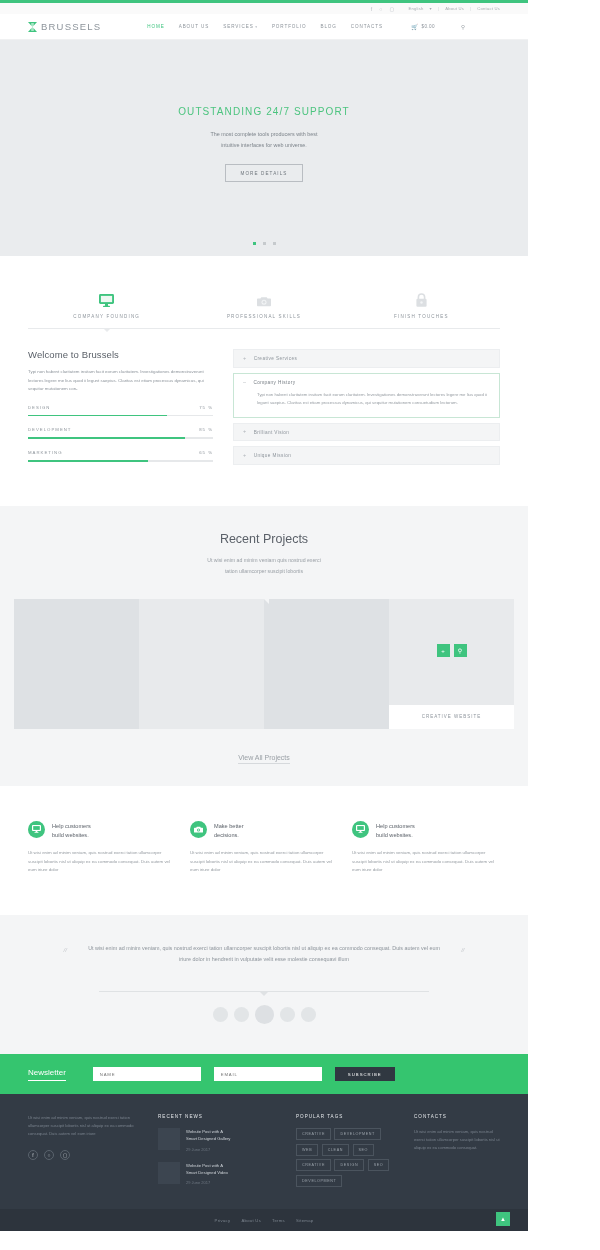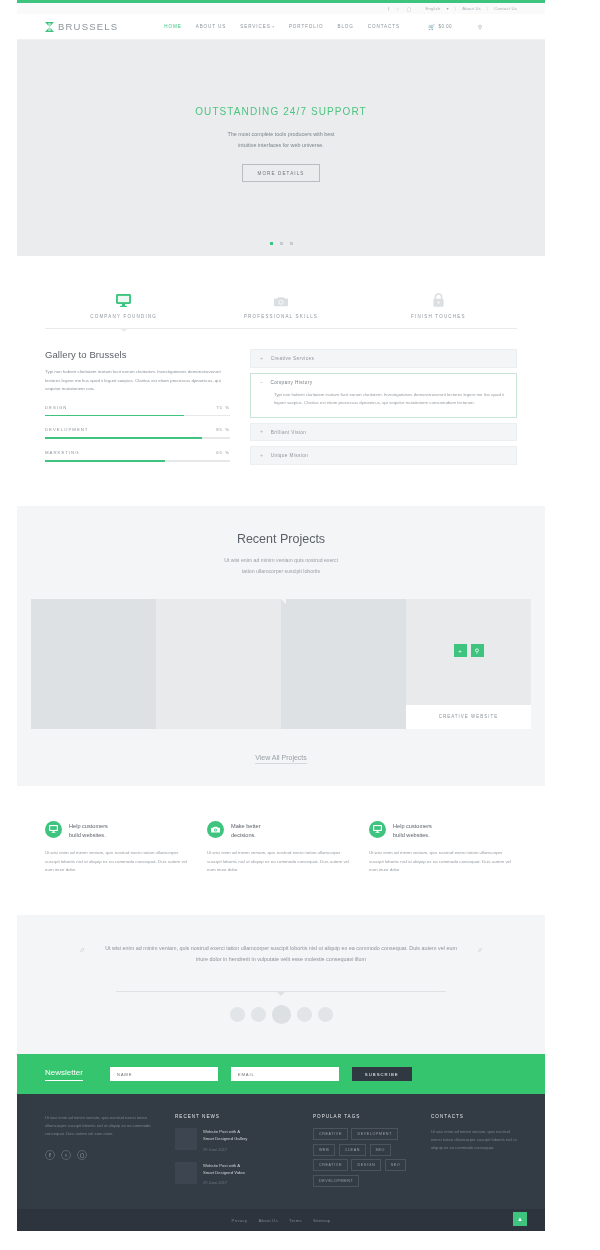--- a/index.html
+++ b/index.html
@@ -1,21 +1,21 @@
 <!DOCTYPE html>
 <html><head>
 <meta charset="utf-8">
 <style>
   * { margin:0; padding:0; box-sizing:border-box; }
   body {
     width:600px; height:1250px; overflow:hidden;
     font-family:"Liberation Sans", sans-serif;
     background:#ffffff; color:#555;
   }
-  .page { width:528px; position:relative;margin-left:17px; }
+  .page { width:528px; position:relative; }
 
   
   .top-strip { height:3px; background:#3fc47f; }
 
   
   .topbar {
     height:11px; background:#fafafa;
     display:flex; align-items:center; justify-content:flex-end;
     padding-right:28px; gap:6px;
     font-size:4.2px; color:#a9aeb3; letter-spacing:.2px;
@@ -401,21 +401,21 @@
         <span class="lbl">FINISH TOUCHES</span>
       </div>
     </div>
     <div class="svc-line">
       <span class="svc-arrow"></span>
     </div>
   </div>
 
   <div class="welcome">
     <div class="wel-left">
-      <h3>Gallery to Brussels</h3>
+      <h3>Welcome to Brussels</h3>
       <p>Typi non habent claritatem insitam facit eorum claritatem. Investigationes demonstraverunt lectores legere me lius quod ii legunt saepius. Claritas est etiam processus dynamicus, qui sequitur mutationem con-</p>
 
       <div class="bar-block">
         <div class="bar-head">
           <span>DESIGN</span>
           <span>75 %</span>
         </div>
         <div class="bar-track">
           <div class="bar-fill" id="fill0" style="width: 75%;"></div>
         </div>

